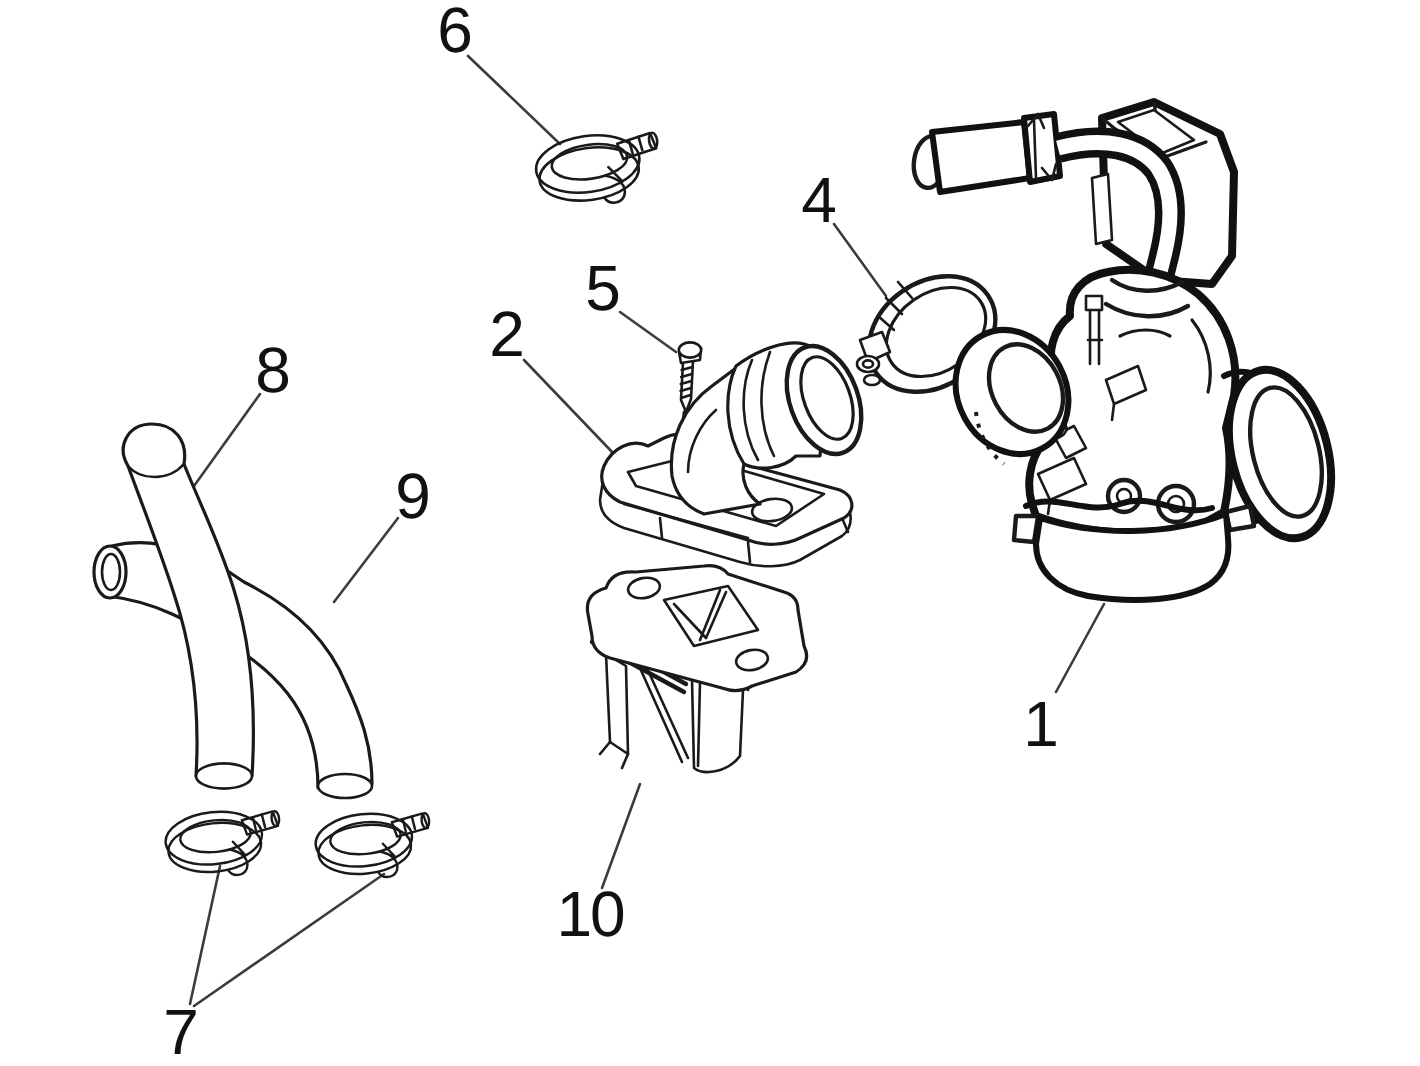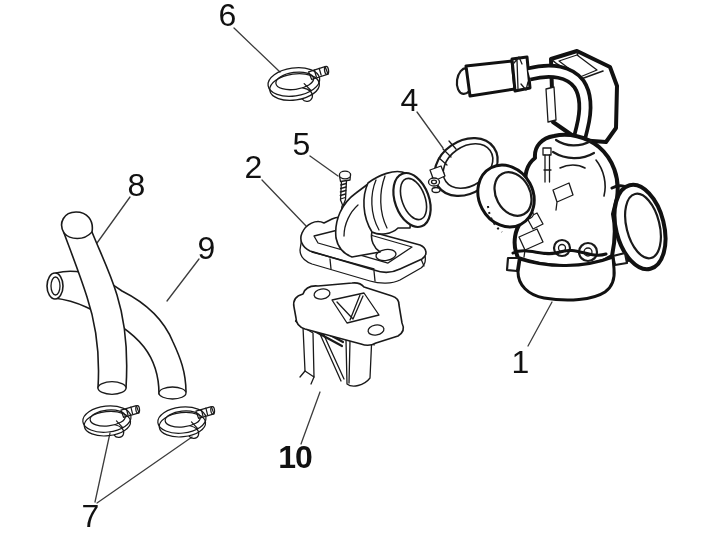--- a/index.html
+++ b/index.html
@@ -190,15 +190,15 @@
 </svg>
 
 <div class="part-label" style="left:520px;top:362px;">1</div>
 <div class="part-label" style="left:253px;top:167px;">2</div>
 <div class="part-label" style="left:409px;top:100px;">4</div>
 <div class="part-label" style="left:301px;top:144px;">5</div>
 <div class="part-label" style="left:227px;top:15px;">6</div>
 <div class="part-label" style="left:90px;top:516px;">7</div>
 <div class="part-label" style="left:136px;top:185px;">8</div>
 <div class="part-label" style="left:206px;top:248px;">9</div>
-<div class="part-label" style="left:295px;top:457px;font-weight:bold;">10</div>
+<div class="part-label" style="left:295px;top:457px;">10</div>
 
 </div>
 
 </body></html>

